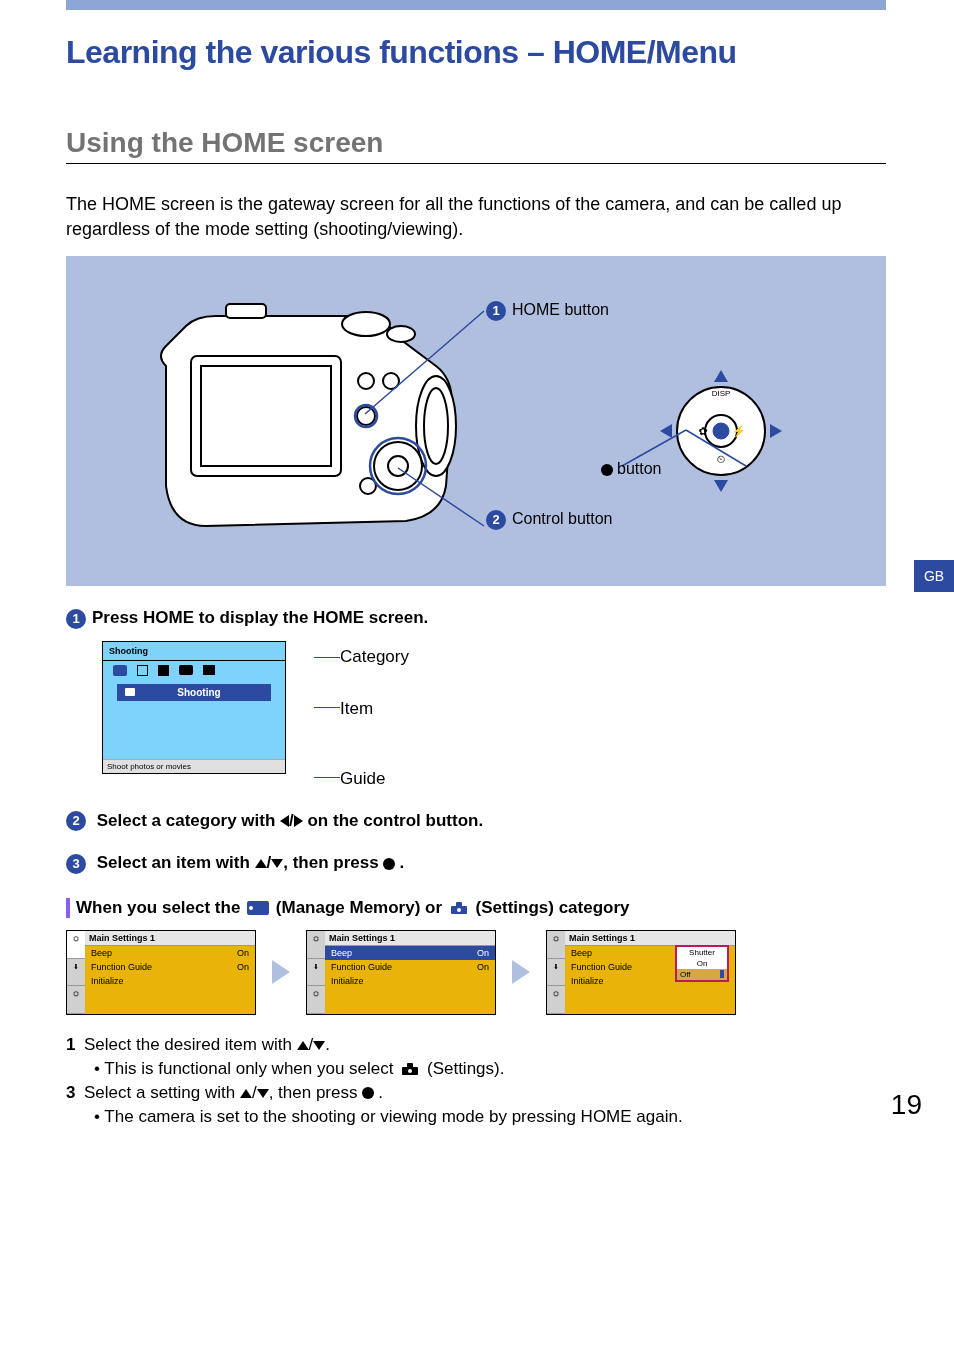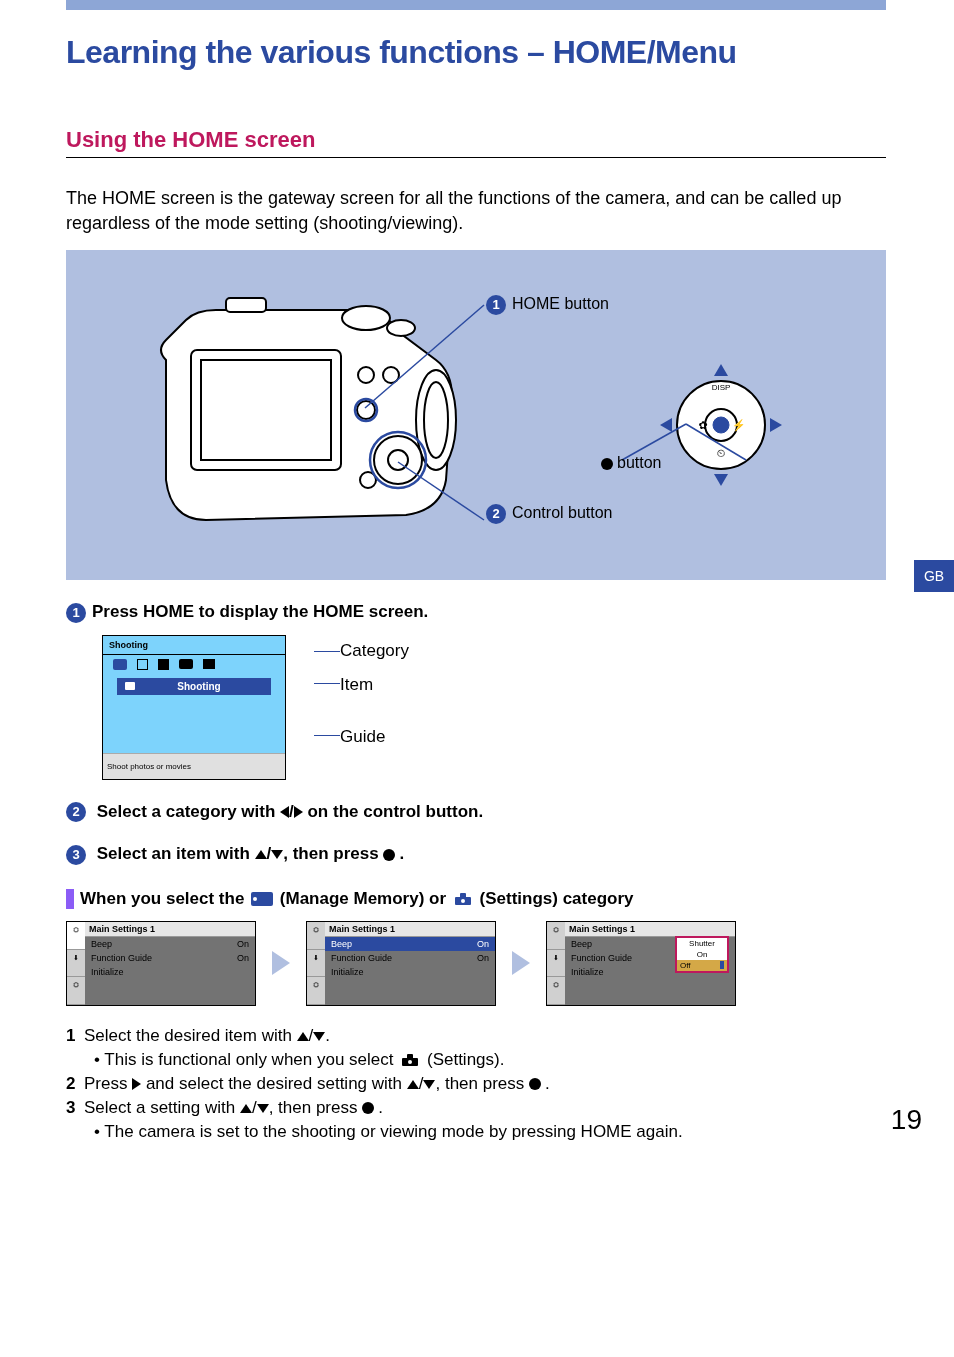--- a/index.html
+++ b/index.html
@@ -23,22 +23,22 @@
     font-family: "Arial Black", Arial, sans-serif;
     font-weight: 900;
     font-size: 32px;
     color: #2b4aa0;
     margin: 24px 0 56px 0;
     letter-spacing: -0.5px;
   }
   .section-title {
     font-family: "Arial Black", Arial, sans-serif;
     font-weight: 900;
-    font-size: 22px;
-    color: #be185d;
+    font-size: 28px;
+    color: #737373;
     margin: 0 0 28px 0;
     border-bottom: 1px solid #000;
     padding-bottom: 4px;
   }
   .intro {
     font-size: 18px;
     line-height: 1.4;
     margin: 0 0 14px 0;
   }
   .diagram-box {
@@ -96,40 +96,40 @@
   .mini-screen {
     width: 184px;
     border:1px solid #000;
     background:#7dd3fc;
     font-size:10px;
     position:relative;
   }
   .ms-tabs { display:flex; align-items:center; gap:8px; padding:4px 6px; border-bottom:1px solid #000;}
   .ms-tabs .lbl { font-weight:bold; font-size:9px;}
   .ms-item-row { display:flex; justify-content:space-between; align-items:center; background:#2b4aa0; color:#fff; padding:3px 8px; margin:4px 14px;}
-  .ms-guide { font-size:8px; padding:8px 4px; background:#e0e0e0; border-top:1px solid #aaa;}
+  .ms-guide { font-size:8px; padding:2px 4px; background:#e0e0e0; border-top:1px solid #aaa;}
   .ms-body { height:54px; }
   .mini-label { font-size:17px; margin-top:2px;}
 
   .sub-heading {
     font-weight:bold;
     font-size:17px;
     color:#000;
-    border-left:8px solid #8b5cf6;
+    border-left:4px solid #8b5cf6;
     padding-left:6px;
     margin: 24px 0 12px 0;
   }
   .settings-row {
     display:flex; align-items:center; gap:16px; margin:10px 0 20px 0;
   }
   .settings-screen {
     width:190px;
     border:1px solid #000;
     font-size:9px;
-    background:#737373;
+    background:#eab308;
   }
   .ss-side { display:flex; }
   .ss-leftbar { width:18px; background:#d0d0d0; display:flex; flex-direction:column;}
   .ss-leftbar .tab { flex:1; border-bottom:1px solid #999; font-size:7px; text-align:center; padding-top:4px;}
   .ss-main { flex:1; }
   .ss-header { background:#e6e6e6; padding:2px 4px; font-weight:bold; border-bottom:1px solid #999;}
   .ss-row { display:flex; justify-content:space-between; padding:2px 6px;}
   .ss-row.hl { background:#2b4aa0; color:#fff;}
   .ss-popup { position:absolute; right:6px; top:14px; width:54px; border:2px solid #be185d; background:#fff; font-size:8px;}
   .ss-popup div{padding:1px 4px;}
@@ -248,21 +248,21 @@
         <span style="width:14px;height:10px;background:#000;border-radius:2px;"></span>
         <span style="width:12px;height:10px;background:#000;"></span>
       </div>
       <div class="ms-item-row">
         <span style="width:10px;height:8px;background:#fff;border-radius:1px;"></span>
         <span style="flex:1;text-align:center;font-weight:bold;">Shooting</span>
       </div>
       <div class="ms-body"></div>
       <div class="ms-guide">Shoot photos or movies</div>
     </div>
-    <div style="display:flex;flex-direction:column;gap:12px;padding-top:4px;">
+    <div style="display:flex;flex-direction:column;gap:30px;padding-top:4px;">
       <div style="display:flex;align-items:center;">
         <div style="width:26px;border-top:1px solid #2b4aa0;margin-top:4px;"></div>
         <span class="mini-label">Category</span>
       </div>
       <div style="display:flex;align-items:center;">
         <div style="width:26px;border-top:1px solid #2b4aa0;"></div>
         <span class="mini-label">Item</span>
       </div>
       <div style="display:flex;align-items:center;margin-top:18px;">
         <div style="width:26px;border-top:1px solid #2b4aa0;"></div>
@@ -380,21 +380,20 @@
     </div>
   </div>
 
   <ul class="numlist">
     <li><span class="n">1</span><span>Select the desired item with </span><span class="tri u"></span>/<span class="tri d"></span><span>.</span></li>
     <li class="bullet-note"><span>• This is functional only when you select </span><span class="icon-tool"><svg width="20" height="14">
             <rect x="2" y="5" width="16" height="8" rx="1" fill="#000"></rect>
             <rect x="7" y="1" width="6" height="5" rx="1" fill="#000"></rect>
             <circle cx="10" cy="9" r="2" fill="#fff"></circle>
           </svg></span><span> (Settings).</span></li>
-    <li><span class="n">2</span><span>Press </span><span class="tri r"></span><span> and select the desired setting with </span><span class="tri u"></span>/<span class="tri d"></span><span>, then press </span><span class="black-dot"></span><span>.</span></li>
     <li><span class="n">3</span><span>Select a setting with </span><span class="tri u"></span>/<span class="tri d"></span><span>, then press </span><span class="black-dot"></span><span>.</span></li>
     <li class="bullet-note"><span>• The camera is set to the shooting or viewing mode by pressing HOME again.</span></li>
   </ul>
 
 </div>
 
 <div class="side-tab">GB</div>
 
 <div class="page-num">19</div>
 

